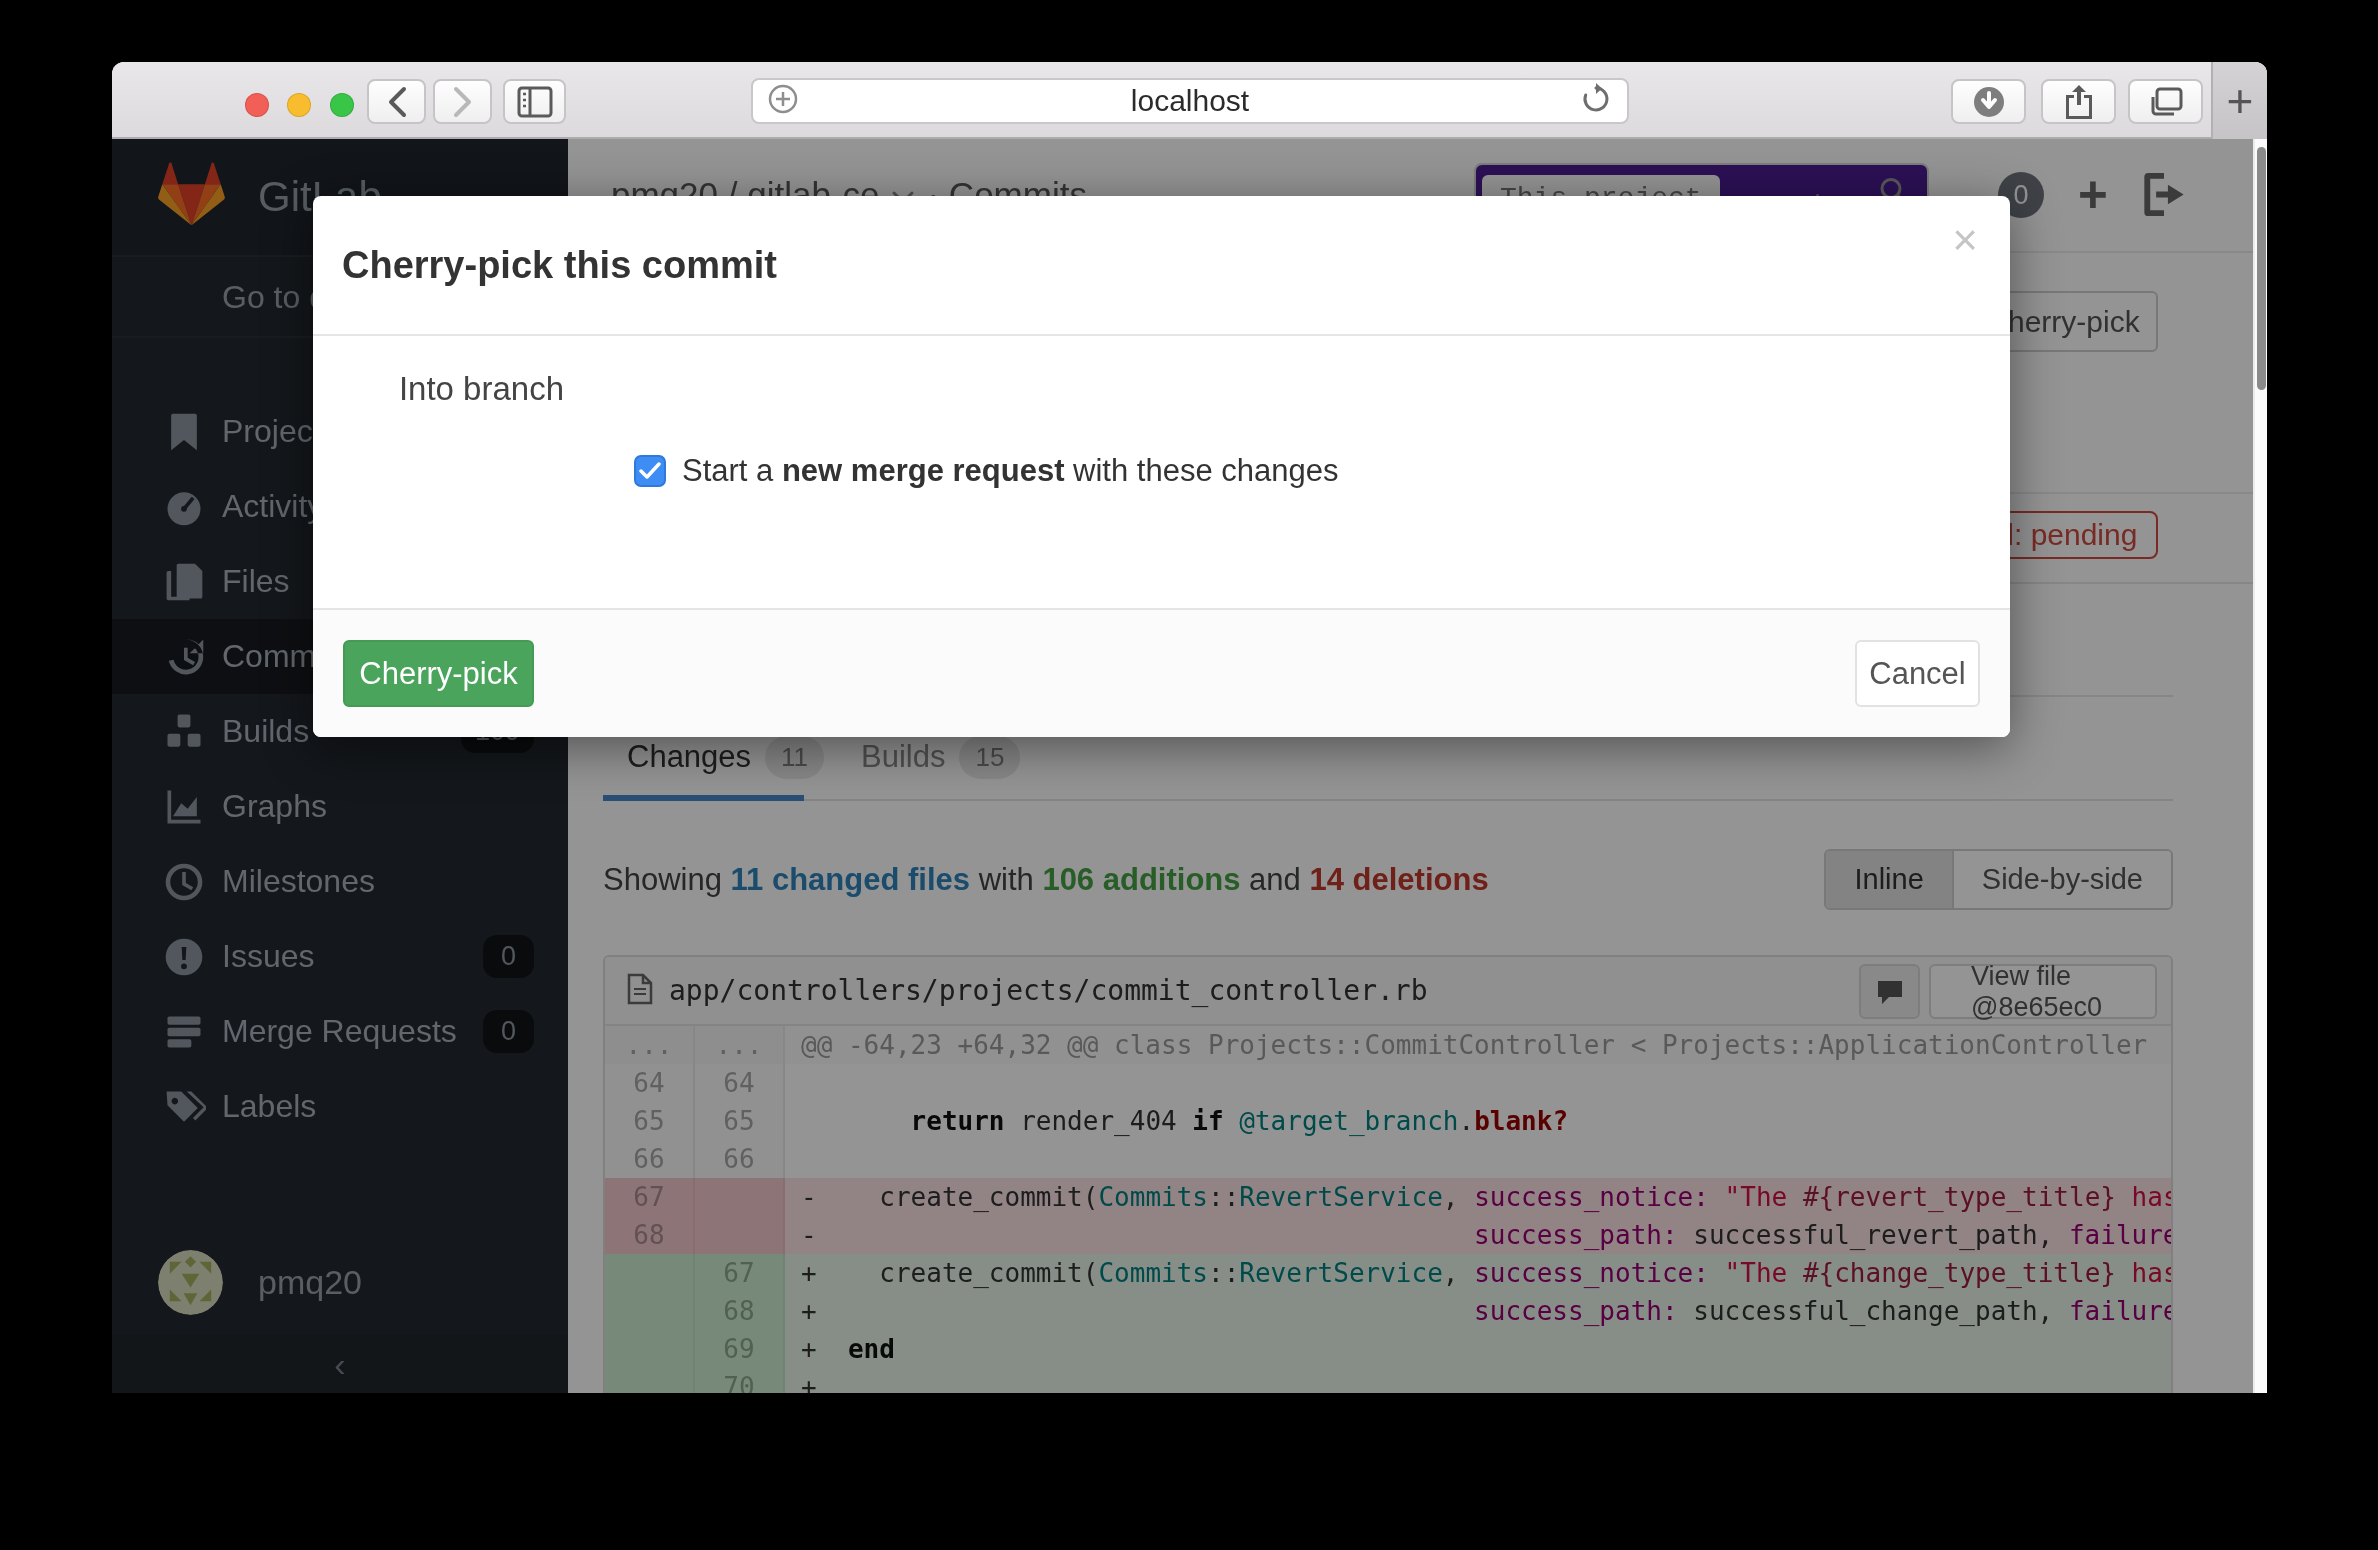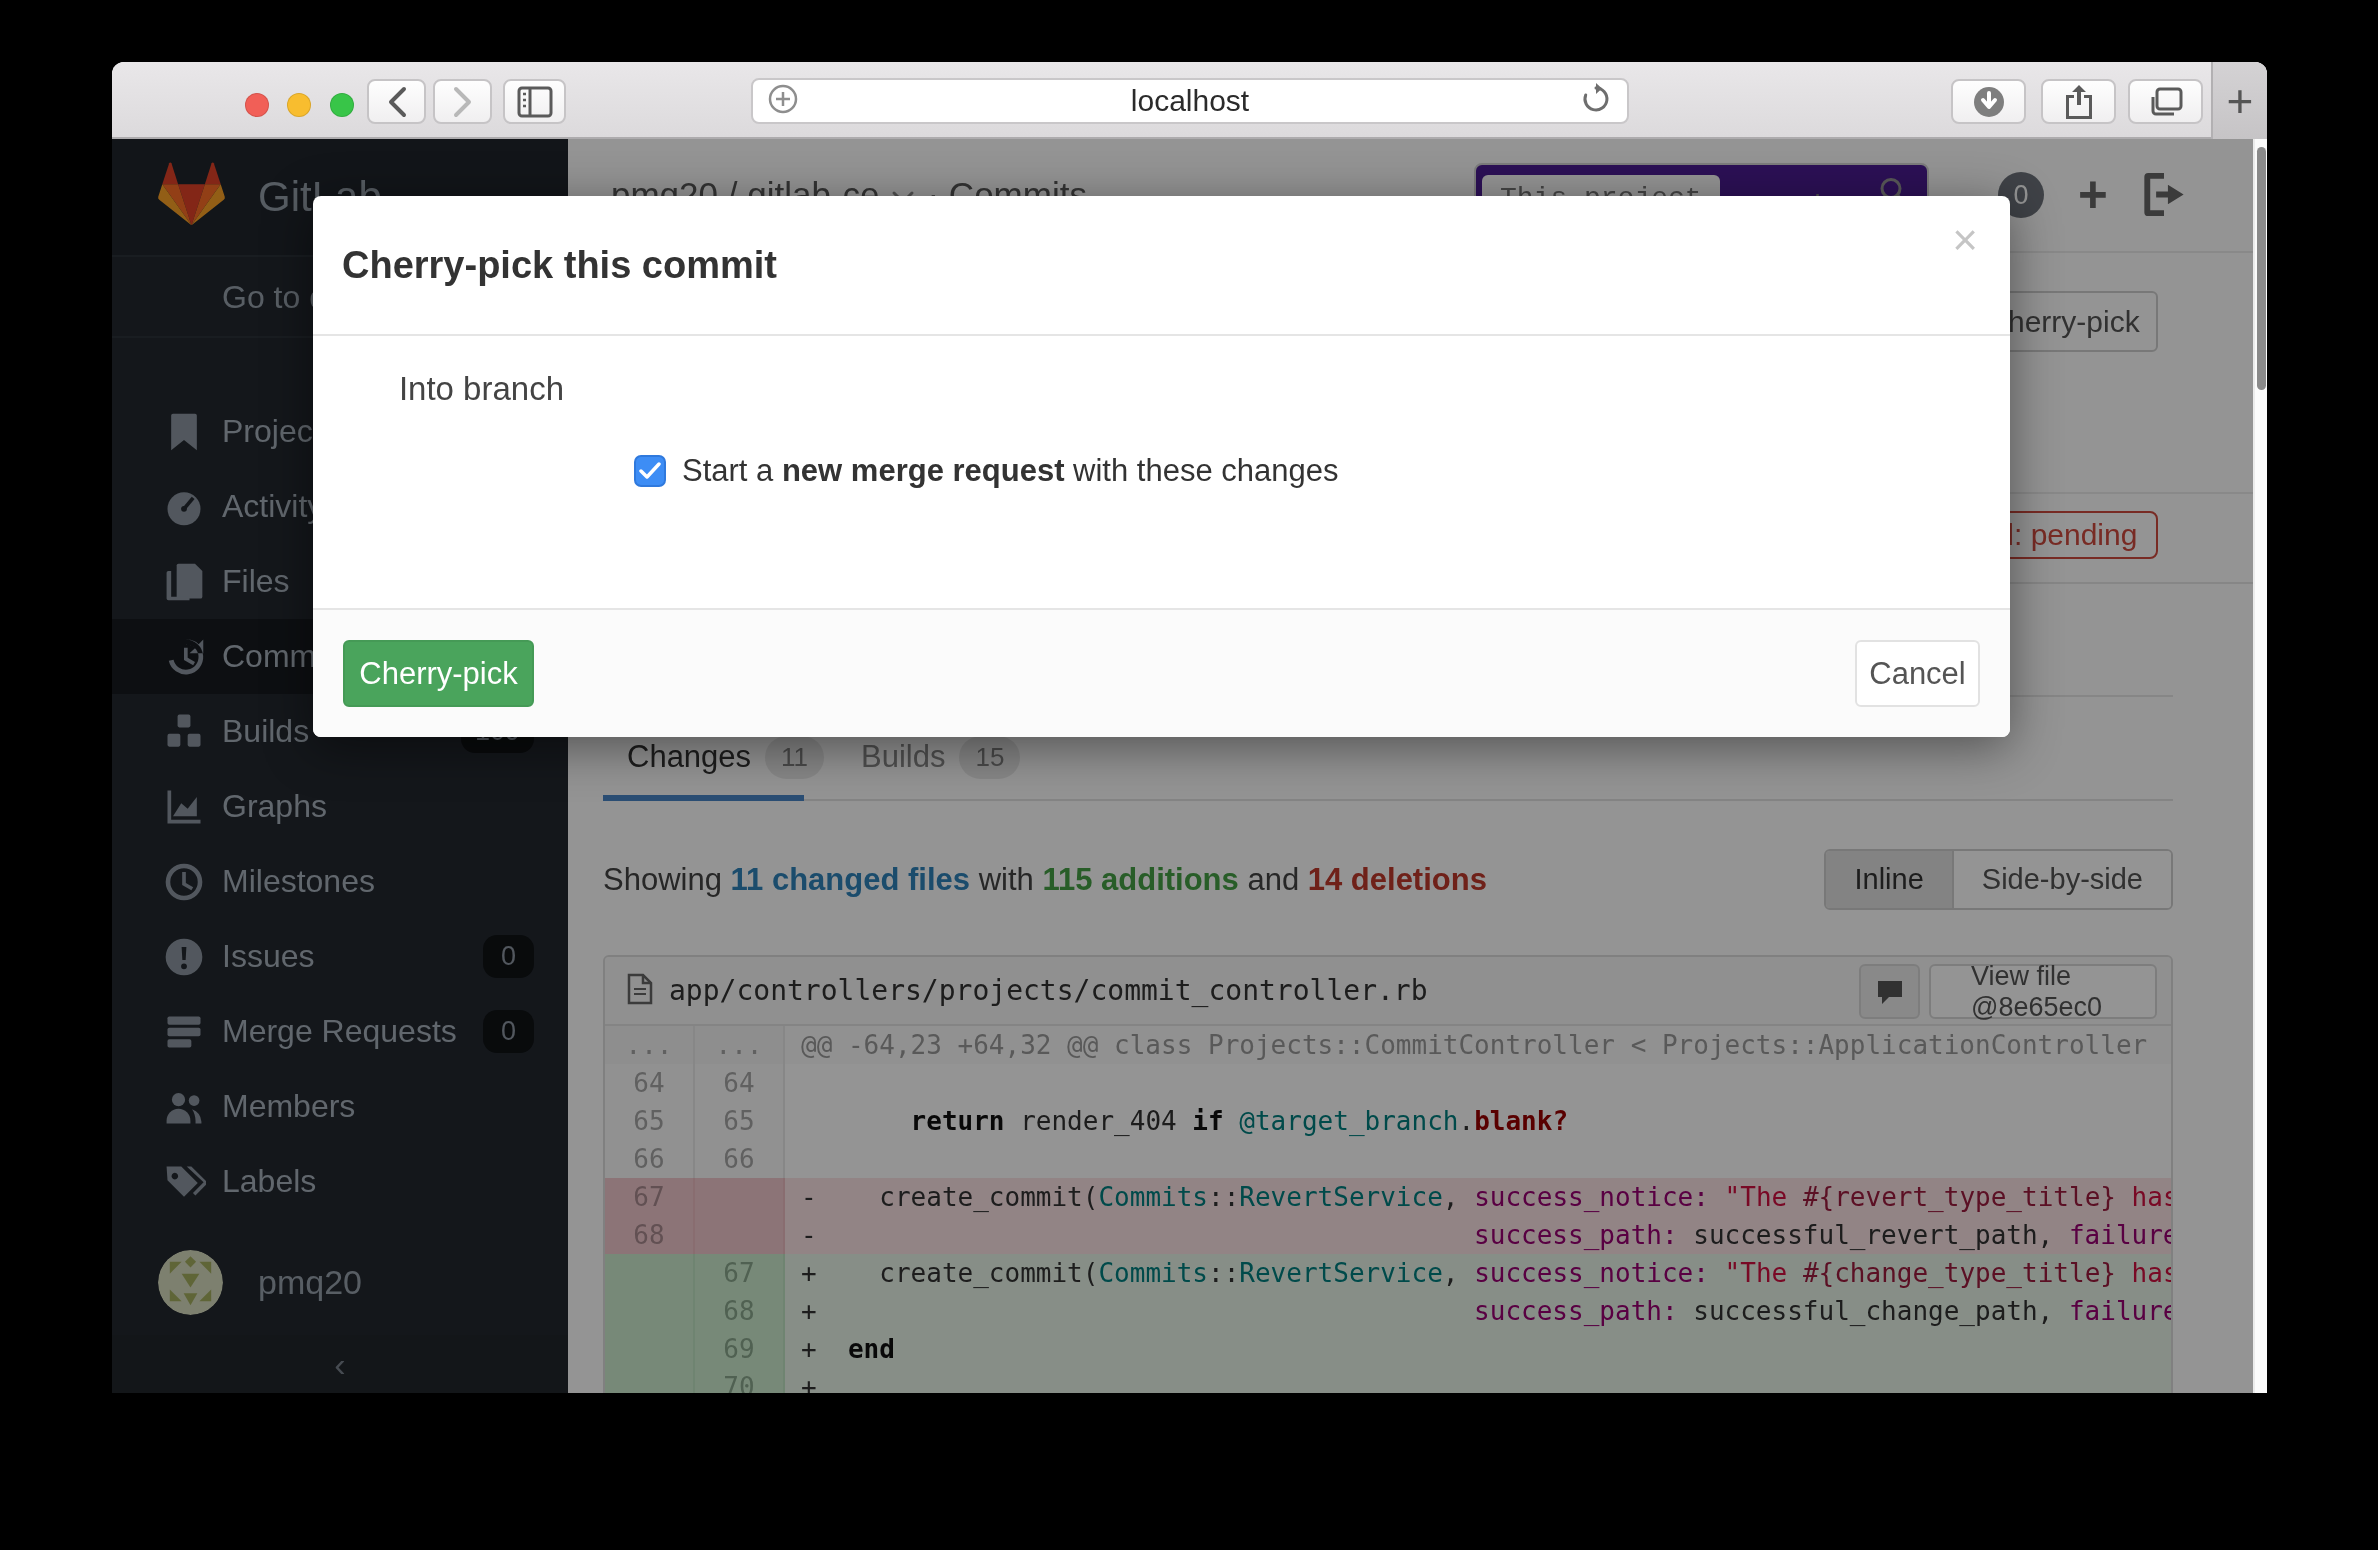--- a/index.html
+++ b/index.html
@@ -339,31 +339,20 @@
                 <rect x="3" y="9.7" width="18" height="4.6" rx="1"></rect>
                 <rect x="3" y="15.9" width="13" height="4.6" rx="1"></rect>
               </svg>
             </span>
             <span class="nav-label">Merge Requests</span>
             <span class="nav-badge">0</span>
           </div>
           <div class="nav-item">
             <span class="nav-icon">
               <svg width="44" height="44" viewBox="0 0 24 24" fill="currentColor">
-                <circle cx="9" cy="8" r="3.6"></circle>
-                <path d="M2.5 19.5 c0-3.6 2.9-6.5 6.5-6.5 s6.5 2.9 6.5 6.5 v1.5 h-13 z"></path>
-                <circle cx="17.5" cy="8.5" r="2.9"></circle>
-                <path d="M16.4 13.2 a7.9 7.9 0 0 1 5.1 6.8 v1 h-3.2 v-1.5 c0-2.3-.7-4.5-1.9-6.3 z"></path>
-              </svg>
-            </span>
-            <span class="nav-label">Members</span>
-          </div>
-          <div class="nav-item">
-            <span class="nav-icon">
-              <svg width="44" height="44" viewBox="0 0 24 24" fill="currentColor">
                 <path d="M2.5 3.5 h8 l9 9-7.5 7.5-9-9 z M7 7 a1.8 1.8 0 1 0 .01 0 z" fill-rule="evenodd"></path>
                 <path d="M13.5 3.5 h2.5 l9 9-6.8 6.8-1.3-1.3 5.8-5.8 z"></path>
               </svg>
             </span>
             <span class="nav-label">Labels</span>
           </div>
         </div>
       <div class="user-row">
         <span class="avatar">
           <svg width="65" height="65" viewBox="0 0 66 66">
@@ -440,21 +429,21 @@
         </div>
         <div class="tab tab-builds">
           <span>Builds</span>
           <span class="tab-pill">15</span>
         </div>
         <div class="tab-underline"></div>
       </div>
 
       <div class="stats-row">
         <div class="stats-text">
-          <span>Showing </span><b class="files">11 changed files</b><span> with </span><b class="adds">115 additions</b><span> and </span><b class="dels">14 deletions</b>
+          <span>Showing </span><b class="files">11 changed files</b><span> with </span><b class="adds">106 additions</b><span> and </span><b class="dels">14 deletions</b>
         </div>
         <div class="view-toggle">
           <div class="seg seg-inline">
             <span>Inline</span>
           </div>
           <div class="seg seg-sbs">
             <span>Side-by-side</span>
           </div>
         </div>
       </div>

